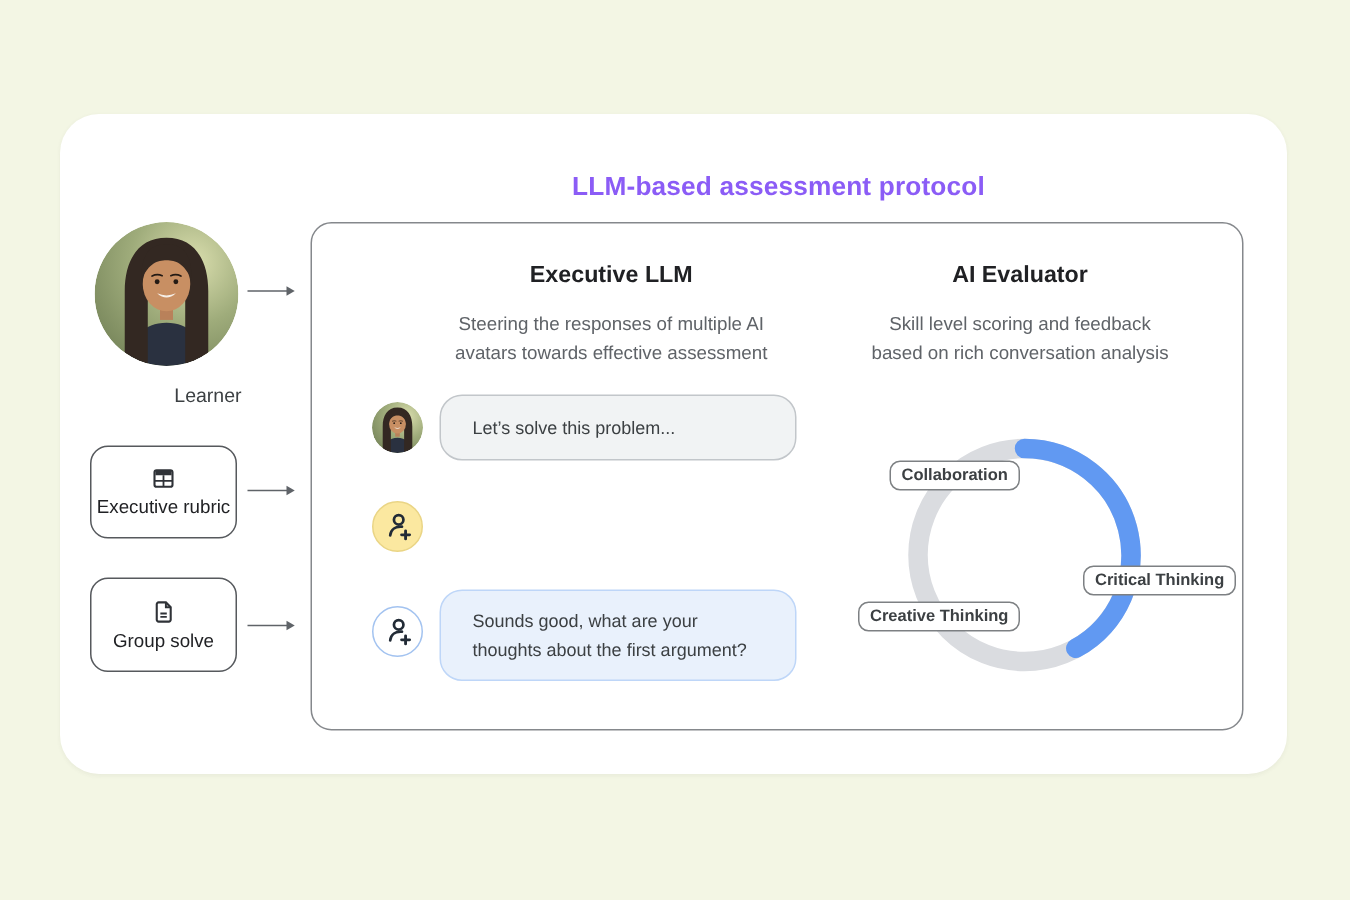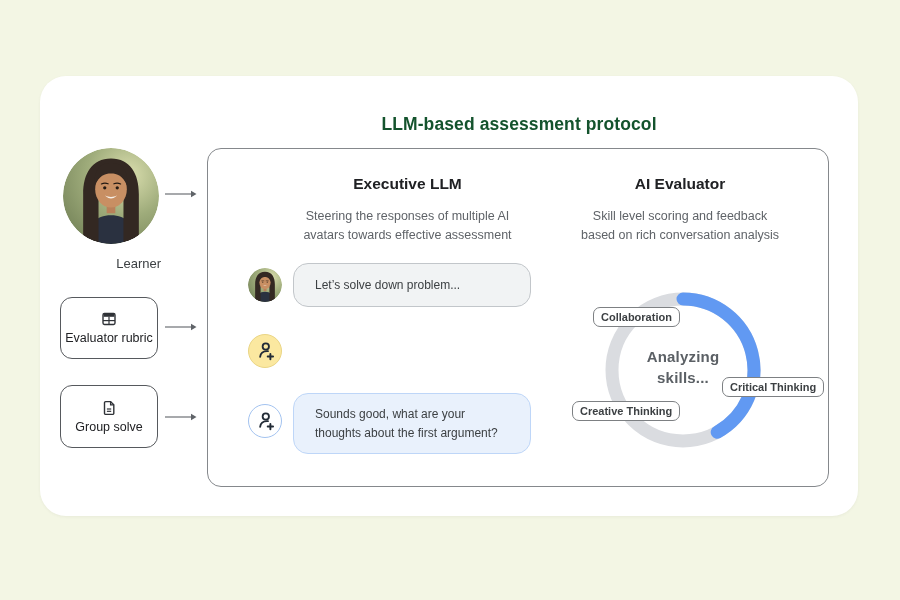--- a/index.html
+++ b/index.html
@@ -11,21 +11,21 @@
     overflow:hidden;
   }
   .stage{position:relative;width:900px;height:600px;}
   .card{
     position:absolute;left:40px;top:76px;width:818px;height:440px;
     background:#FFFFFF;border-radius:26px;
     box-shadow:0 1px 3px rgba(60,64,67,0.06);
   }
   .diagram-title{
     position:absolute;left:208px;top:114px;width:622px;
-    text-align:center;font-size:17.5px;font-weight:700;color:#14532d;
+    text-align:center;font-size:17.5px;font-weight:700;color:#8b5cf6;
     letter-spacing:.1px;
   }
   .panel{
     position:absolute;left:207px;top:148px;width:622px;height:339px;
     border:1.3px solid #85888C;border-radius:14px;background:#FFFFFF;
     box-sizing:border-box;
   }
   .col-heading{
     position:absolute;top:26px;width:355px;text-align:center;
     font-size:15.5px;font-weight:700;color:#202124;
@@ -129,21 +129,21 @@
     <path d="M27 1.8 L32.5 5 L27 8.2 Z" fill="#5F6368"></path>
   </svg>
 
   <div class="side-box" style="top:297px;height:62px">
     <svg width="16" height="16" viewBox="0 0 16 16">
       <rect x="2" y="2.5" width="12" height="11" rx="1.4" stroke="#2F3237" stroke-width="1.4" fill="none"></rect>
       <path d="M2.6 3 H13.4 V5.8 H2.6 Z" fill="#2F3237"></path>
       <line x1="2" y1="9.6" x2="14" y2="9.6" stroke="#2F3237" stroke-width="1.2"></line>
       <line x1="8" y1="5.8" x2="8" y2="13.5" stroke="#2F3237" stroke-width="1.2"></line>
     </svg>
-    <span class="box-label">Evaluator rubric</span>
+    <span class="box-label">Executive rubric</span>
   </div>
 
   <svg class="arrow" style="left:164px;top:322px" viewBox="0 0 36 10">
     <line x1="1" y1="5" x2="30" y2="5" stroke="#5F6368" stroke-width="1.1"></line>
     <path d="M27 1.8 L32.5 5 L27 8.2 Z" fill="#5F6368"></path>
   </svg>
 
   <div class="side-box" style="top:385px;height:63px">
     <svg width="16" height="16" viewBox="0 0 16 16">
       <path d="M4.7 1.6 H9.6 L12.8 4.8 V13.2 A1.2 1.2 0 0 1 11.6 14.4 H4.7 A1.2 1.2 0 0 1 3.5 13.2 V2.8 A1.2 1.2 0 0 1 4.7 1.6 Z" stroke="#2F3237" stroke-width="1.4" fill="none"></path>
@@ -161,21 +161,21 @@
 
   <div class="panel">
 
     <div class="col-heading exec">Executive LLM</div>
     <div class="col-subtitle exec">Steering the responses of multiple AI
 avatars towards effective assessment</div>
 
     <svg class="avatar-photo-sm" style="position:absolute;left:40px;top:119px" viewBox="0 0 100 100">
         <use href="#avatar-art"></use>
       </svg>
-    <div class="bubble bubble-gray" style="top:114px;height:44px">Let’s solve down problem...</div>
+    <div class="bubble bubble-gray" style="top:114px;height:44px">Let’s solve this problem...</div>
 
     <div class="avatar-circle av-yellow" style="left:40px;top:185px">
       <svg width="23" height="23" viewBox="0 0 24 24">
           <use href="#person-add-glyph"></use>
         </svg>
     </div>
 
     <div class="avatar-circle av-blue" style="left:40px;top:255px">
       <svg width="23" height="23" viewBox="0 0 24 24">
           <use href="#person-add-glyph"></use>
@@ -185,21 +185,19 @@
 thoughts about the first argument?</div>
 
     <div class="col-heading eval">AI Evaluator</div>
     <div class="col-subtitle eval">Skill level scoring and feedback
 based on rich conversation analysis</div>
 
     <svg class="donut" width="170" height="170" viewBox="0 0 170 170">
       <circle cx="85" cy="85" r="71" fill="none" stroke="#DADCE0" stroke-width="13"></circle>
       <path id="donut-arc" fill="none" stroke="#6199F2" stroke-width="13" stroke-linecap="round" d="M 85 14 A 71 71 0 0 1 119.2 147.2"></path>
     </svg>
-    <div class="donut-center">Analyzing
-skills...</div>
 
     <div class="chip" style="left:385px;top:158px">Collaboration</div>
     <div class="chip" style="left:514px;top:228px">Critical Thinking</div>
     <div class="chip" style="left:364px;top:252px">Creative Thinking</div>
 
   </div>
 </div>
 
 </body></html>

